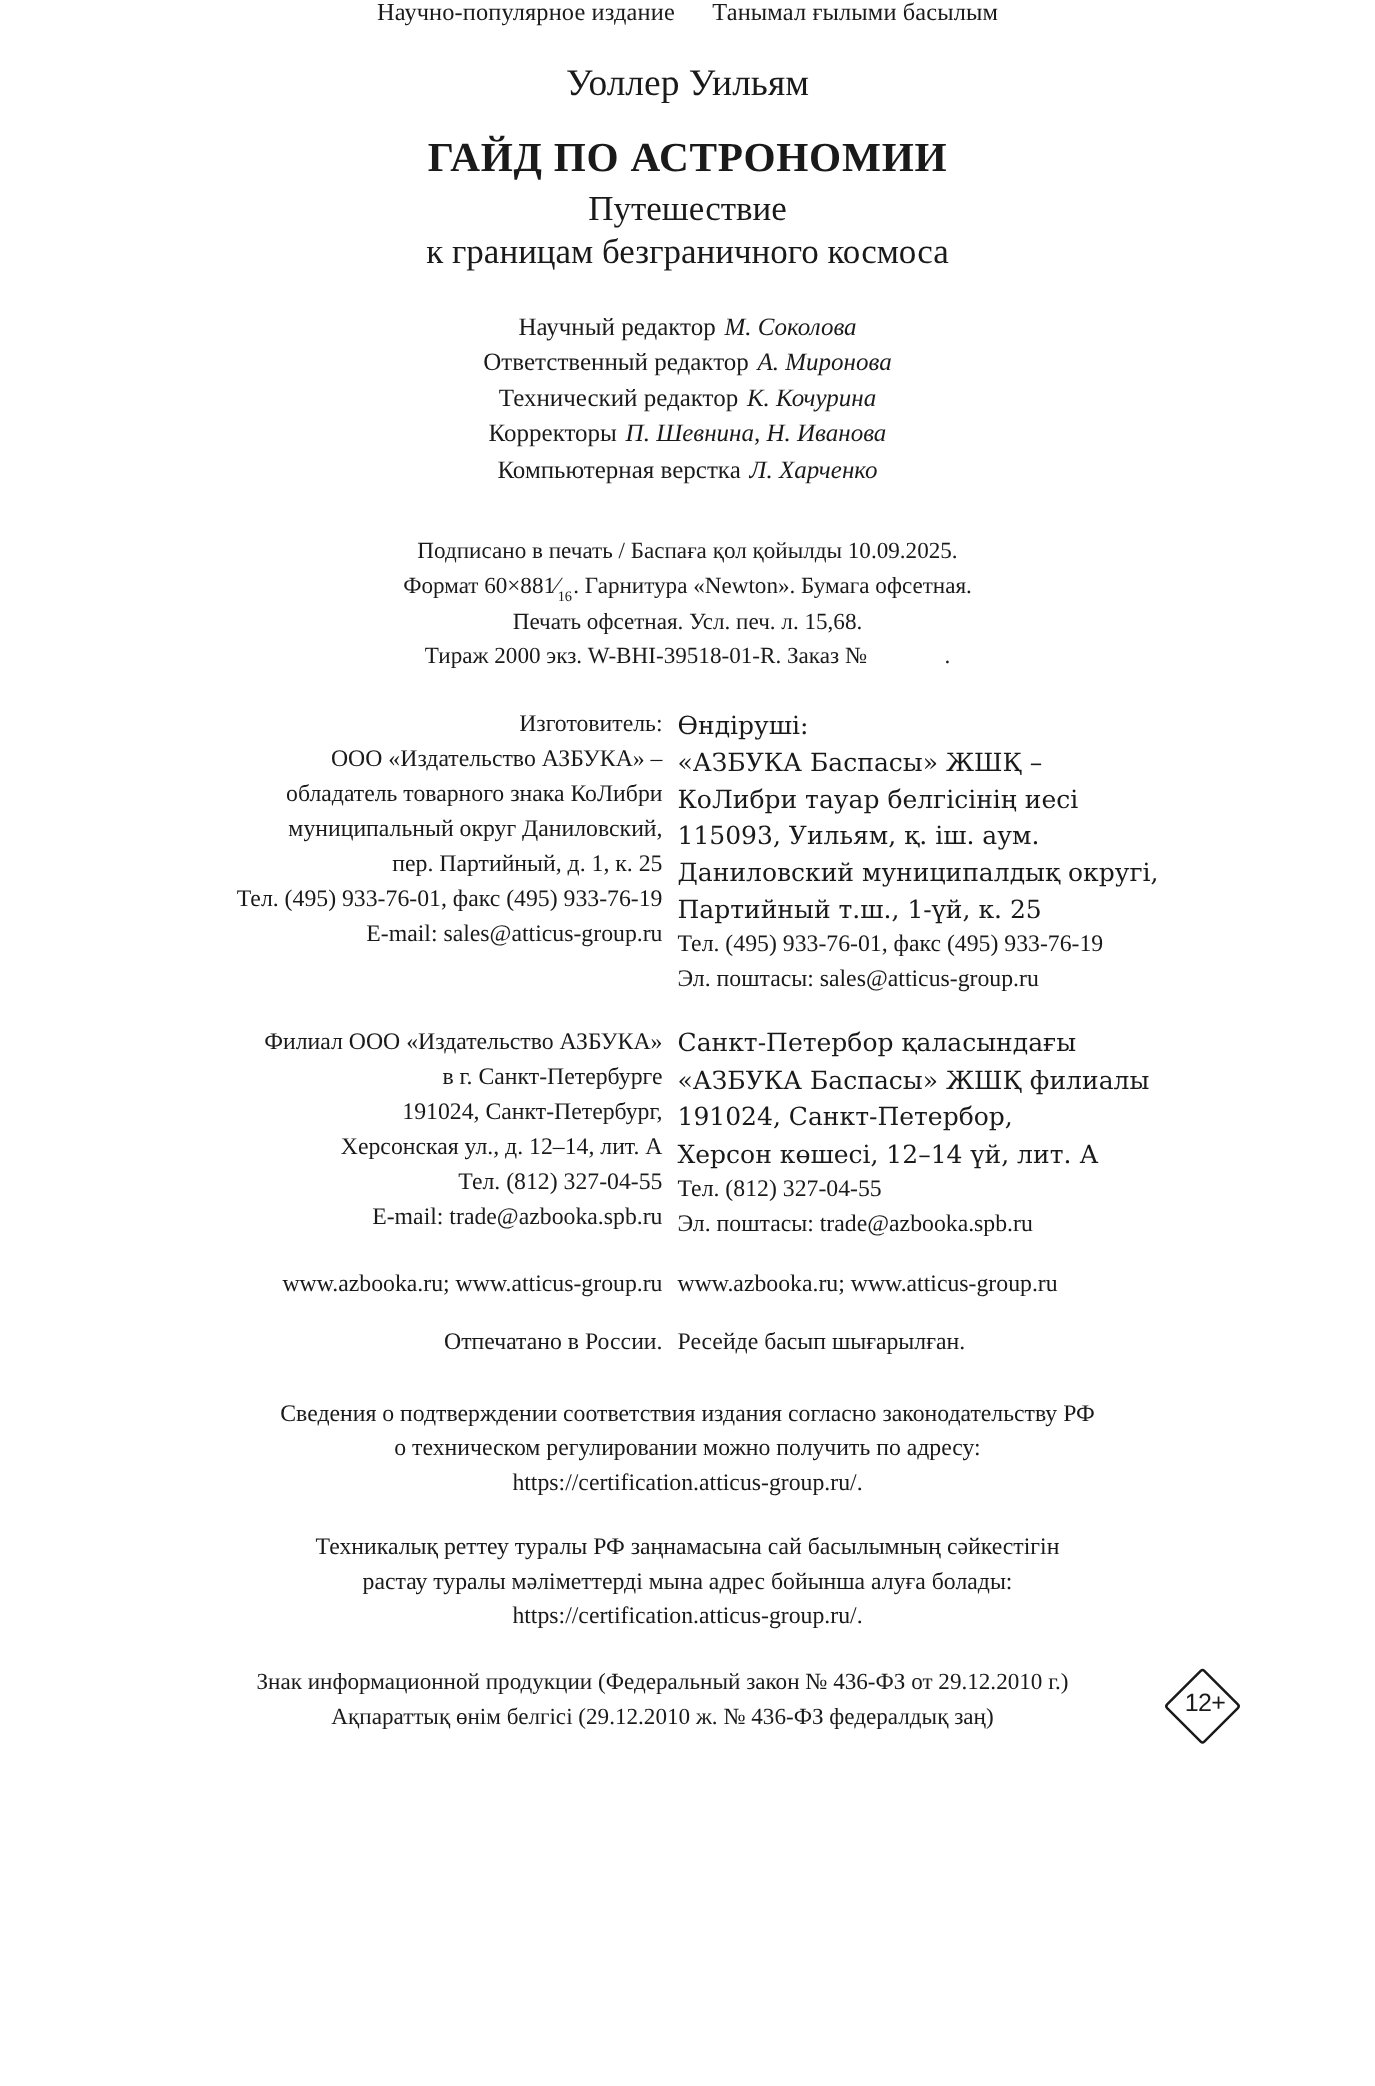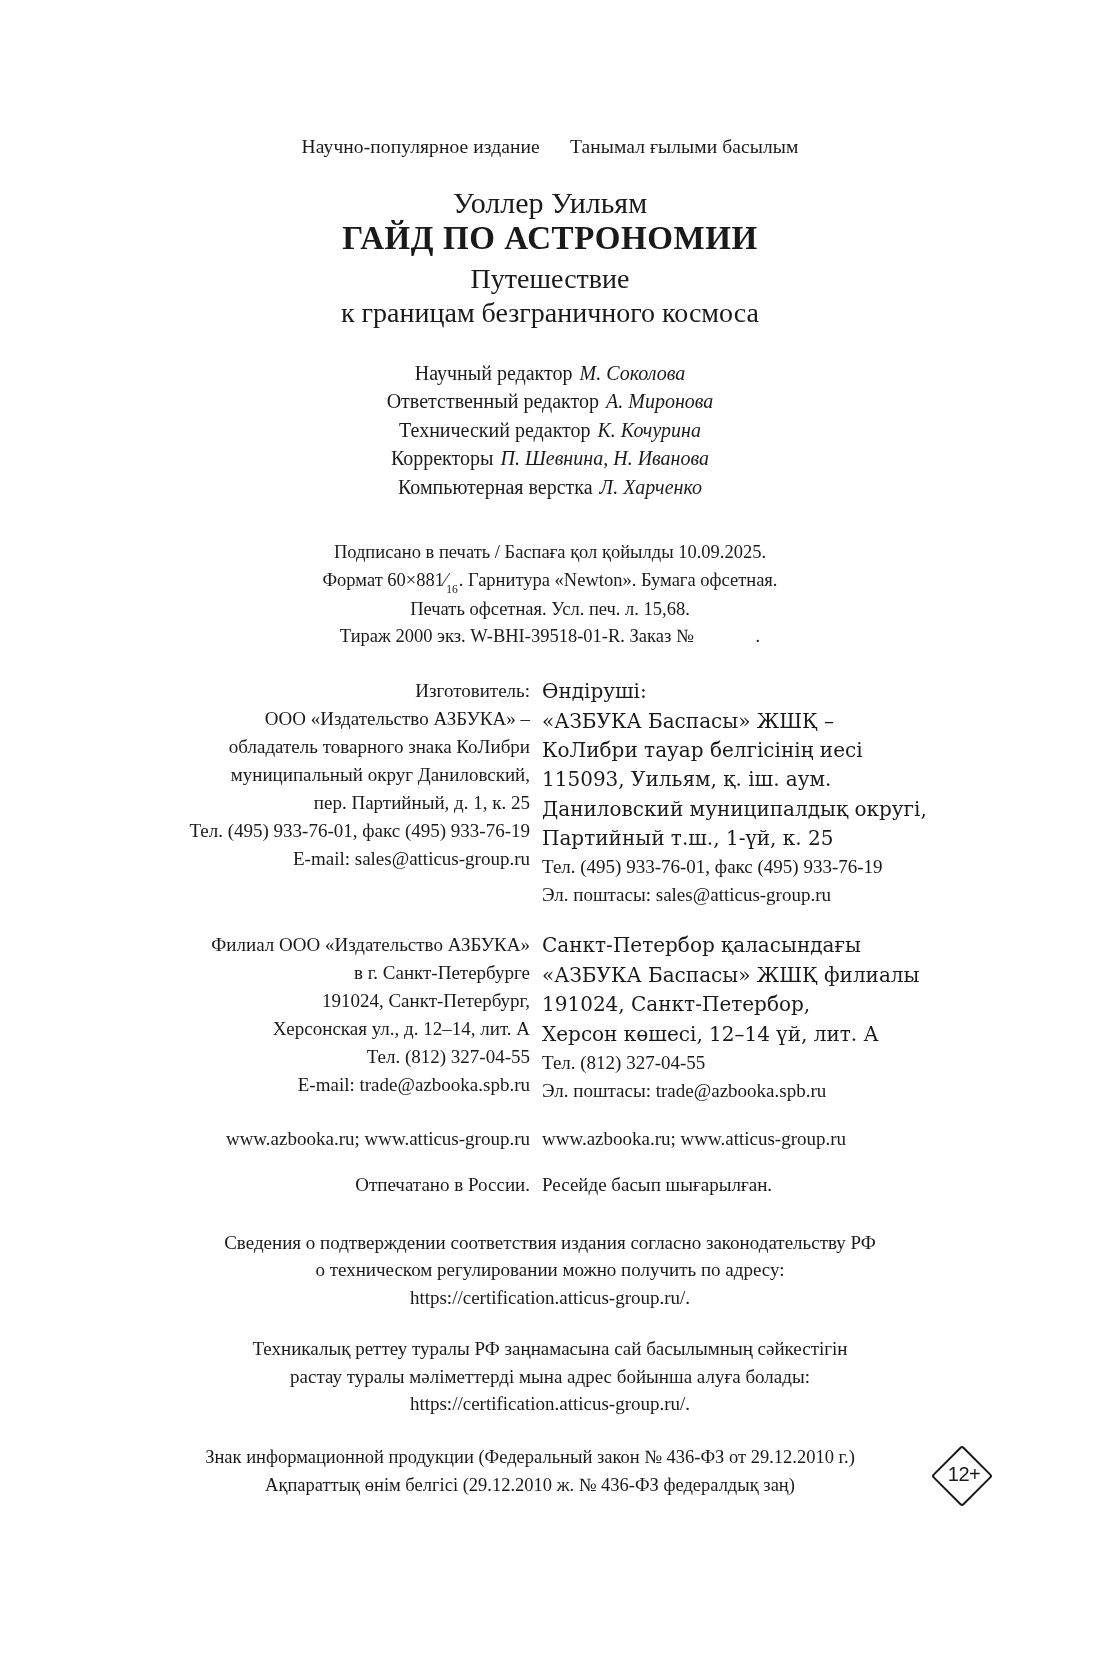--- a/index.html
+++ b/index.html
@@ -24,34 +24,34 @@
     position: absolute;
     left: 0;
     top: 0;
     width: 1100px;
   }
 
   .center { text-align: center; }
 
   
   .series-line {
-    margin-top: 136px;
     font-size: 19.5px;
     letter-spacing: 0.1px;
     font-family: Liberation Serif, serif;
   }
   .series-line .ru { }
   .series-line .kk { margin-left: 30px; }
 
   .author {
     margin-top: 28px;
     font-size: 30px;
   }
 
   .book-title {
+    margin-top: 25px;
     font-size: 33px;
     font-weight: bold;
     letter-spacing: 0.6px;
     text-align: center;
   }
   .subtitle-1 {
     margin-top: 6px;
     font-size: 28px;
     font-family: Liberation Serif, serif;
   }

